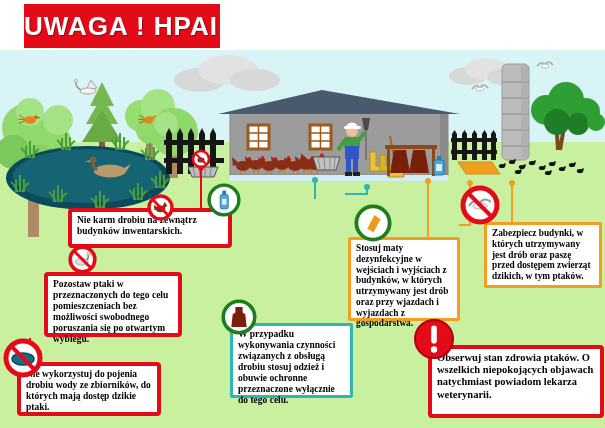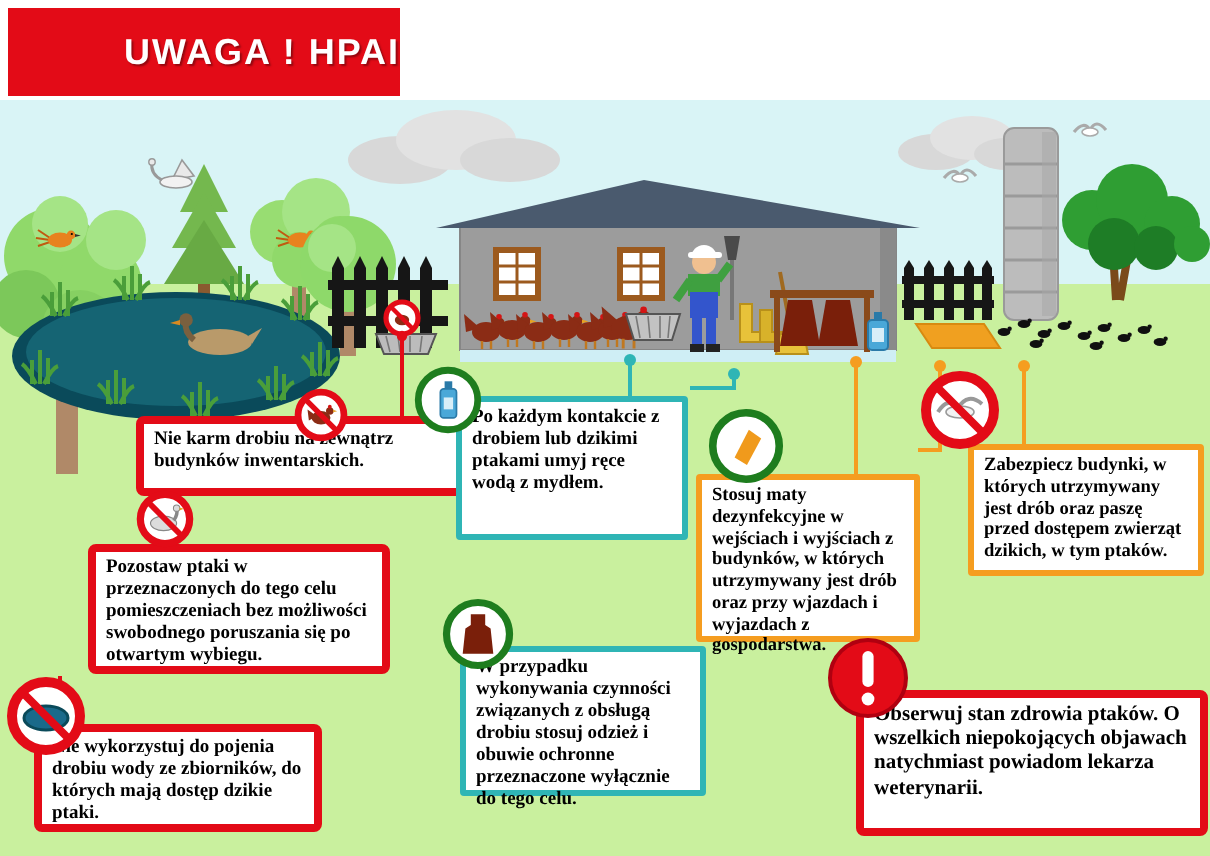--- a/index.html
+++ b/index.html
@@ -1,34 +1,34 @@
 <!DOCTYPE html>
 <html><head>
 <meta charset="utf-8">
 <style>
   html,body{margin:0;padding:0;background:#fff;}
   .poster{position:relative;width:605px;height:428px;background:#fff;overflow:hidden;
     font-family:"Liberation Sans",sans-serif;}
   
-  .banner{position:absolute;left:4px;top:4px;width:196px;height:44px;background:#e30b17;
-    color:#fff;display:flex;align-items:center;justify-content:flex-end;
-    font-weight:700;font-size:18px;letter-spacing:1px;text-shadow:1px 1px 1px rgba(0,0,0,.35);}
+  .banner{position:absolute;left:24px;top:4px;width:196px;height:44px;background:#e30b17;
+    color:#fff;display:flex;align-items:center;justify-content:flex-start;
+    font-weight:700;font-size:26px;letter-spacing:1px;text-shadow:1px 1px 1px rgba(0,0,0,.35);}
   .title{position:absolute;left:212px;top:5px;width:390px;height:44px;color:#000;
     font-weight:700;font-size:11.5px;line-height:1.28;}
   
   .scene{position:absolute;left:0;top:50px;width:605px;height:378px;}
   
   .rule{position:absolute;background:#fff;color:#000;font-family:"Liberation Serif",serif;
     font-weight:700;padding:3px 5px;line-height:1.16;box-sizing:border-box;}
   .rule.red{border:4px solid #e30b17;border-radius:4px;font-size:9.5px;}
   .rule.teal{border:3px solid #2fb5b5;border-radius:2px;font-size:9.5px;}
   .rule.orange{border:3px solid #f59d20;border-radius:2px;font-size:9.3px;}
   .rule.big{font-size:10.5px;}
   #rule1{left:68px;top:208px;width:164px;height:40px;}
-  #rule2{left:44px;top:272px;width:151px;height:65px;}
+  #rule2{left:44px;top:272px;width:138px;height:65px;}
   #rule3{left:17px;top:362px;width:144px;height:54px;}
   #rule4{left:228px;top:198px;width:116px;height:72px;}
   #rule5{left:348px;top:237px;width:112px;height:84px;}
   #rule6{left:484px;top:222px;width:118px;height:66px;}
   #rule7{left:230px;top:323px;width:123px;height:75px;}
   #rule8{left:428px;top:345px;width:176px;height:73px;}
   
   .badge{position:absolute;}
 </style>
 </head>
@@ -301,22 +301,20 @@
       <circle cx="512" cy="183" r="3" fill="#f59d20"></circle>
     </g>
   </svg>
 
   <div class="rule red" id="rule1">
     <span>Nie karm drobiu na zewnątrz budynków inwentarskich.</span></div>
   <div class="rule red" id="rule2">
     <span>Pozostaw ptaki w przeznaczonych do tego celu pomieszczeniach bez możliwości swobodnego poruszania się po otwartym wybiegu.</span></div>
   <div class="rule red" id="rule3">
     <span>Nie wykorzystuj do pojenia drobiu wody ze zbiorników, do których mają dostęp dzikie ptaki.</span></div>
-  <div class="rule teal" id="rule4">
-    <span>Po każdym kontakcie z drobiem lub dzikimi ptakami umyj ręce wodą z mydłem.</span></div>
   <div class="rule orange" id="rule6">
     <span>Zabezpiecz budynki, w których utrzymywany jest drób oraz paszę przed dostępem zwierząt dzikich, w tym ptaków.</span></div>
   <div class="rule orange" id="rule5">
     <span>Stosuj maty dezynfekcyjne w wejściach i wyjściach z budynków, w których utrzymywany jest drób oraz przy wjazdach i wyjazdach z gospodarstwa.</span></div>
   <div class="rule teal" id="rule7">
     <span>W przypadku wykonywania czynności związanych z obsługą drobiu stosuj odzież i obuwie ochronne przeznaczone wyłącznie do tego celu.</span></div>
   <div class="rule red big" id="rule8">
     <span>Obserwuj stan zdrowia ptaków. O wszelkich niepokojących objawach natychmiast powiadom lekarza weterynarii.</span></div>
 
   <svg class="badge" style="left:147px;top:194px" width="27" height="27" viewBox="0 0 40 40">

